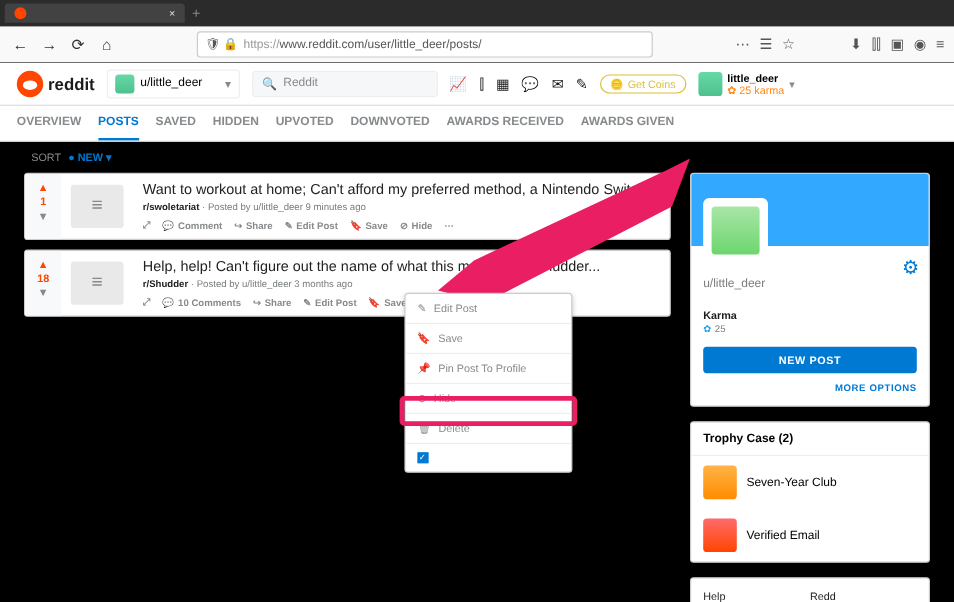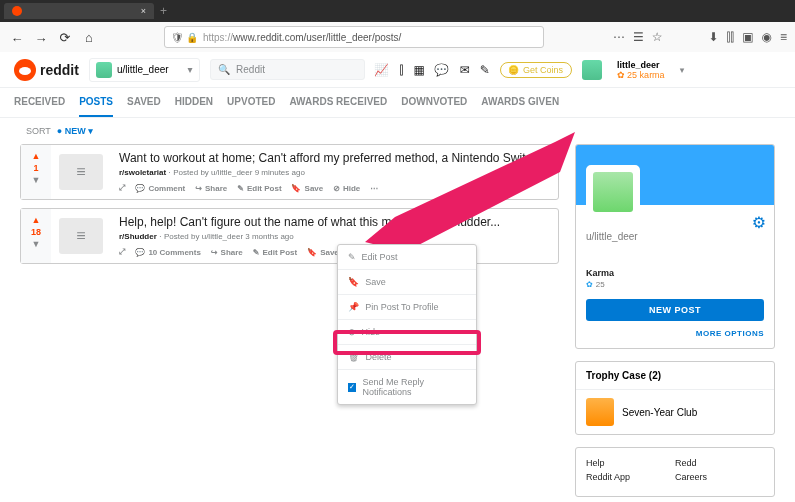--- a/index.html
+++ b/index.html
@@ -8,32 +8,32 @@
 .tabbar{height:22px;display:flex;align-items:center;padding:0 4px}
 .tab{background:#424242;color:#ddd;font-size:9px;padding:3px 8px;border-radius:3px 3px 0 0;display:flex;align-items:center;gap:4px;width:150px}
 .tab-fav{width:10px;height:10px;background:#ff4500;border-radius:50%}
 .tab-close{margin-left:auto}
 .newtab{color:#888;margin-left:6px;font-size:12px}
 .addrbar{height:30px;background:#f9f9f9;display:flex;align-items:center;padding:0 8px;gap:6px}
 .navbtn{width:18px;height:18px;color:#333;font-size:13px;display:flex;align-items:center;justify-content:center;cursor:pointer}
 .urlbox{flex:1;max-width:380px;margin-left:60px;height:22px;background:#fff;border:1px solid #ccc;border-radius:3px;display:flex;align-items:center;padding:0 6px;font-size:10px;color:#555}
 .urlbox .lock{color:#12b886;margin-right:4px}
 .addr-icons{display:flex;gap:8px;margin-left:auto;color:#555;font-size:12px}
-.page{background:#ffffff;height:450px;overflow:hidden;position:relative}
+.page{background:#000000;height:450px;overflow:hidden;position:relative}
 .header{background:#fff;height:36px;display:flex;align-items:center;padding:0 14px;gap:10px;border-bottom:1px solid #edeff1}
 .logo{display:flex;align-items:center;gap:4px;font-weight:600;font-size:14px;color:#1c1c1c}
 .logo-circle{width:22px;height:22px;background:#ff4500;border-radius:50%;position:relative}
 .logo-circle::after{content:"";position:absolute;width:12px;height:8px;background:#fff;border-radius:50%;top:8px;left:5px}
 .community-dd{border:1px solid #edeff1;border-radius:3px;padding:3px 30px 3px 6px;font-size:10px;display:flex;align-items:center;gap:5px;position:relative}
 .community-dd::after{content:"▾";position:absolute;right:6px;color:#878a8c}
 .snoo-sm{width:16px;height:16px;background:linear-gradient(#66d9a8,#4fc08d);border-radius:3px}
 .search{flex:1;max-width:155px;background:#f6f7f8;border:1px solid #edeff1;border-radius:3px;padding:4px 8px;font-size:10px;color:#878a8c;display:flex;align-items:center;gap:5px}
 .hdr-icons{display:flex;gap:10px;color:#1a1a1b;font-size:12px}
 .coins{border:1px solid #ddbd37;border-radius:12px;padding:2px 8px;font-size:9px;color:#ddbd37;display:flex;align-items:center;gap:3px}
-.user-chip{display:flex;align-items:center;gap:15px;font-size:9px}
+.user-chip{display:flex;align-items:center;gap:4px;font-size:9px}
 .user-chip .snoo-sm{width:20px;height:20px}
 .tabs{background:#fff;padding:0 14px;display:flex;gap:14px;font-size:10px;font-weight:600;color:#878a8c;border-bottom:1px solid #edeff1}
 .tabs div{padding:8px 0;cursor:pointer}
 .tabs .active{color:#0079d3;border-bottom:2px solid #0079d3}
 .sort{padding:8px 26px;font-size:9px;color:#878a8c;display:flex;align-items:center;gap:6px}
 .sort .new{color:#0079d3;font-weight:600}
 .content{display:flex;gap:16px;padding:0 20px}
 .posts{flex:1}
 .post{background:#fff;border:1px solid #ccc;border-radius:3px;margin-bottom:8px;display:flex}
 .vote{width:30px;background:#f8f9fa;display:flex;flex-direction:column;align-items:center;padding:6px 0;font-size:9px;color:#878a8c}
@@ -48,21 +48,21 @@
 .post-actions{display:flex;gap:10px;font-size:8px;color:#878a8c;font-weight:600;align-items:center}
 .post-actions span{display:flex;align-items:center;gap:3px;cursor:pointer}
 .sidebar{width:200px}
 .card{background:#fff;border:1px solid #ccc;border-radius:3px;margin-bottom:12px;overflow:hidden}
 .card-banner{height:60px;background:#33a8ff}
 .card-body{padding:10px;position:relative}
 .snoo-lg{width:54px;height:54px;background:#fff;border:3px solid #fff;border-radius:5px;position:absolute;top:-40px;left:10px;display:flex;align-items:center;justify-content:center}
 .snoo-lg-inner{width:40px;height:40px;background:linear-gradient(#a8e6a8,#6dd66d);border-radius:3px;position:relative}
 .gear{position:absolute;top:8px;right:8px;color:#0079d3;cursor:pointer}
 .uname{font-size:10px;margin-top:16px;color:#7c7c7c}
-.stats{display:flex;margin-top:26px;font-size:9px}
+.stats{display:flex;margin-top:16px;font-size:9px}
 .stats>div{flex:1}
 .stats .lbl{color:#1c1c1c;font-weight:600}
 .stats .val{color:#7c7c7c;font-size:8px;display:flex;align-items:center;gap:3px;margin-top:2px}
 .newpost-btn{background:#0079d3;color:#fff;text-align:center;padding:6px;border-radius:3px;font-size:9px;font-weight:700;margin-top:10px;letter-spacing:.5px}
 .more-opts{text-align:right;color:#0079d3;font-size:8px;font-weight:700;margin-top:8px;letter-spacing:.5px}
 .trophy-title{padding:8px 10px;font-size:10px;font-weight:600;border-bottom:1px solid #edeff1}
 .trophy{display:flex;align-items:center;gap:8px;padding:8px 10px;font-size:10px}
 .trophy-icon{width:28px;height:28px;border-radius:3px}
 .t1{background:linear-gradient(#ffb347,#ff8c00)}
 .t2{background:linear-gradient(#ff6b6b,#ff4500)}
@@ -143,27 +143,27 @@
       <span class="snoo-sm"></span>
       <div>
         <div style="font-weight:600">little_deer</div>
         <div style="color:#ff8717">✿ <span>25 karma</span></div>
       </div>
       <span style="color:#878a8c">▾</span>
     </div>
   </div>
 
   <div class="tabs">
-    <div>RECEIVED</div>
+    <div>OVERVIEW</div>
     <div class="active">POSTS</div>
     <div>SAVED</div>
     <div>HIDDEN</div>
     <div>UPVOTED</div>
+    <div>DOWNVOTED</div>
     <div>AWARDS RECEIVED</div>
-    <div>DOWNVOTED</div>
     <div>AWARDS GIVEN</div>
   </div>
 
   <div class="sort">
     <span>SORT</span>
     <span class="new">● <span>NEW</span> ▾</span>
   </div>
 
   <div class="content">
     <div class="posts">
@@ -236,20 +236,24 @@
           <div class="newpost-btn">NEW POST</div>
           <div class="more-opts">MORE OPTIONS</div>
         </div>
       </div>
       <div class="card">
         <div class="trophy-title">Trophy Case (2)</div>
         <div class="trophy">
             <div class="trophy-icon t1"></div>
             <span>Seven-Year Club</span>
           </div>
+        <div class="trophy">
+            <div class="trophy-icon t2"></div>
+            <span>Verified Email</span>
+          </div>
       </div>
       <div class="card footer-links">
         <div>
           <div>Help</div>
           <div>Reddit App</div>
 
         </div>
         <div>
           <div>Redd</div>
           <div>Careers</div>
@@ -275,21 +279,20 @@
     <div class="ctx-item ctx-sep">
         <span>⊘</span>
         <span>Hide</span>
       </div>
     <div class="ctx-item ctx-sep">
         <span>🗑</span>
         <span>Delete</span>
       </div>
     <div class="ctx-item ctx-sep">
         <span class="ctx-check on"></span>
-        <span>Send Me Reply Notifications</span>
       </div>
   </div>
 
   <div class="hl-box"></div>
   <svg class="arrow" width="220" height="130">
     <polygon points="210,0 195,40 40,120 0,110 30,85 190,10" fill="#e91e63"></polygon>
   </svg>
 </div>
 
 </body></html>

